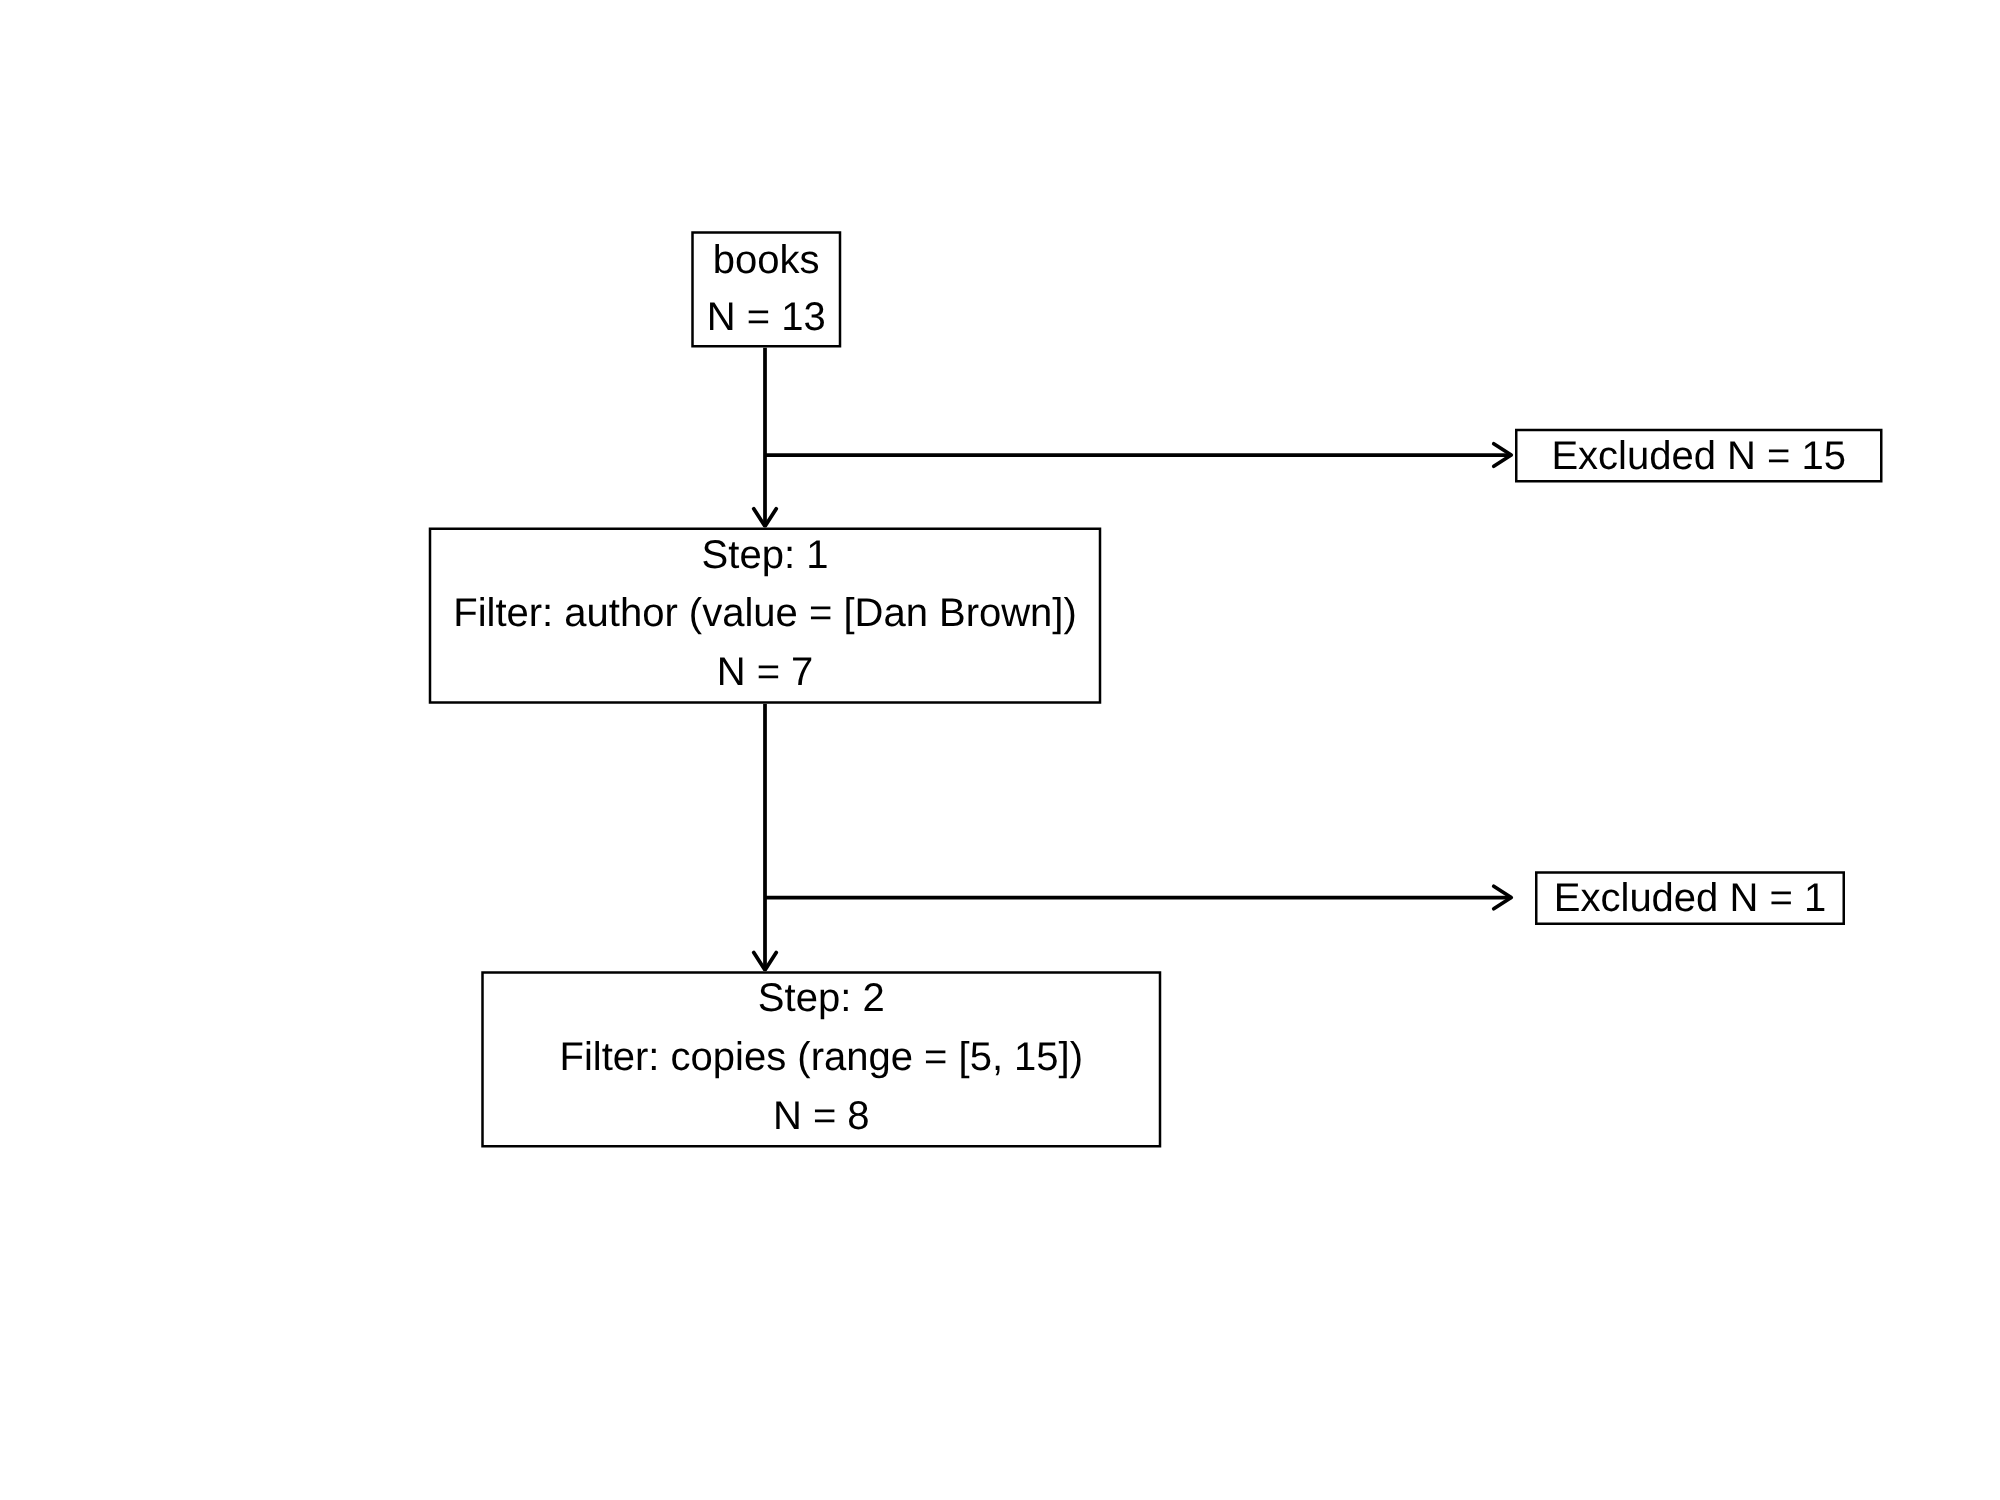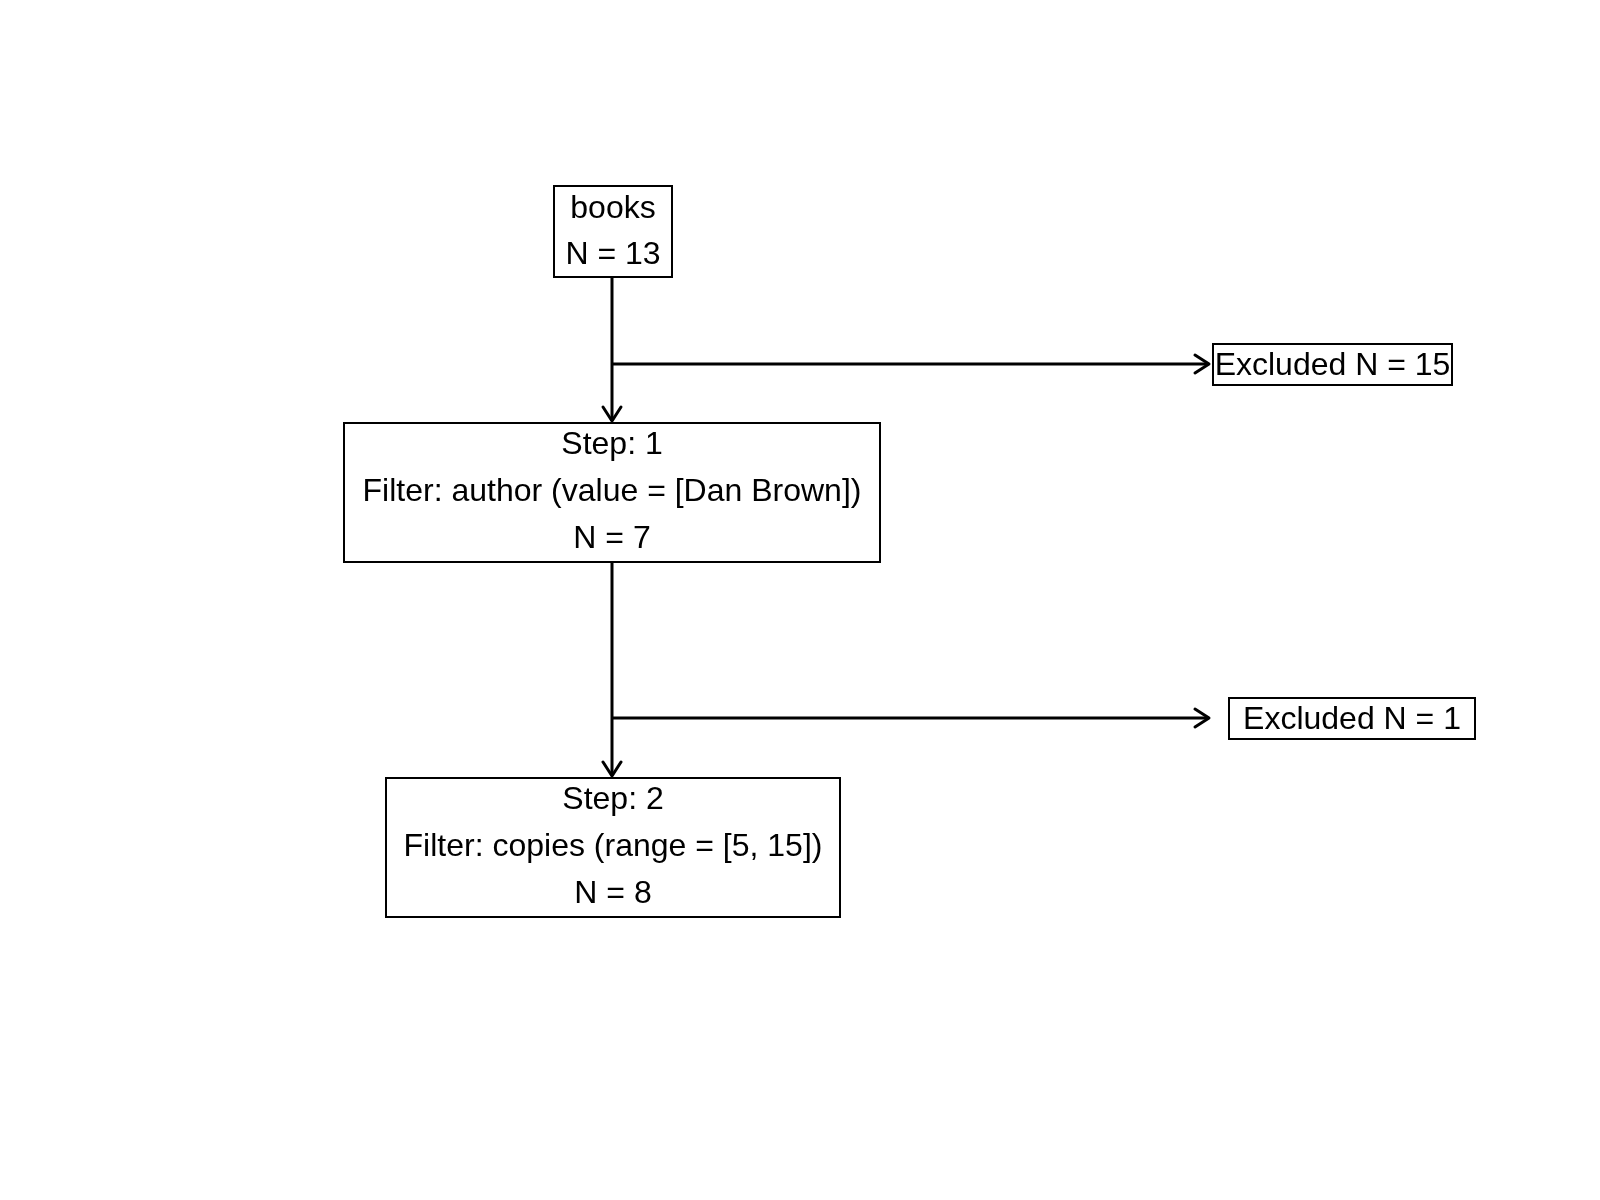--- a/index.html
+++ b/index.html
@@ -44,22 +44,22 @@
     font-size: 32px;
     color: var(--color-text, #000);
   }
   .node .line {
     white-space: nowrap;
     line-height: 47px;
   }
   .node-source { left: 553px; top: 185px; width: 120px; height: 93px; }
   .node-source .line { line-height: 46px; }
   .node-step1  { left: 343px; top: 422px; width: 538px; height: 141px; }
-  .node-step2  { left: 385px; top: 777px; width: 456px; height: 141px; }
-  .node-excluded1 { left: 1212px; top: 343px; width: 241px; height: 43px; }
+  .node-step2  { left: 385px; top: 777px; width: 544px; height: 141px; }
+  .node-excluded1 { left: 1212px; top: 343px; width: 294px; height: 43px; }
   .node-excluded2 { left: 1212px; top: 697px; width: 248px; height: 43px; margin-left: 16px; }
   .node-excluded1 .line, .node-excluded2 .line { line-height: 40px; }
 </style>
 </head>
 <body>
 
 <div class="canvas">
 
   <svg class="connectors" viewBox="0 0 1600 1200" aria-hidden="true">
     <defs>

